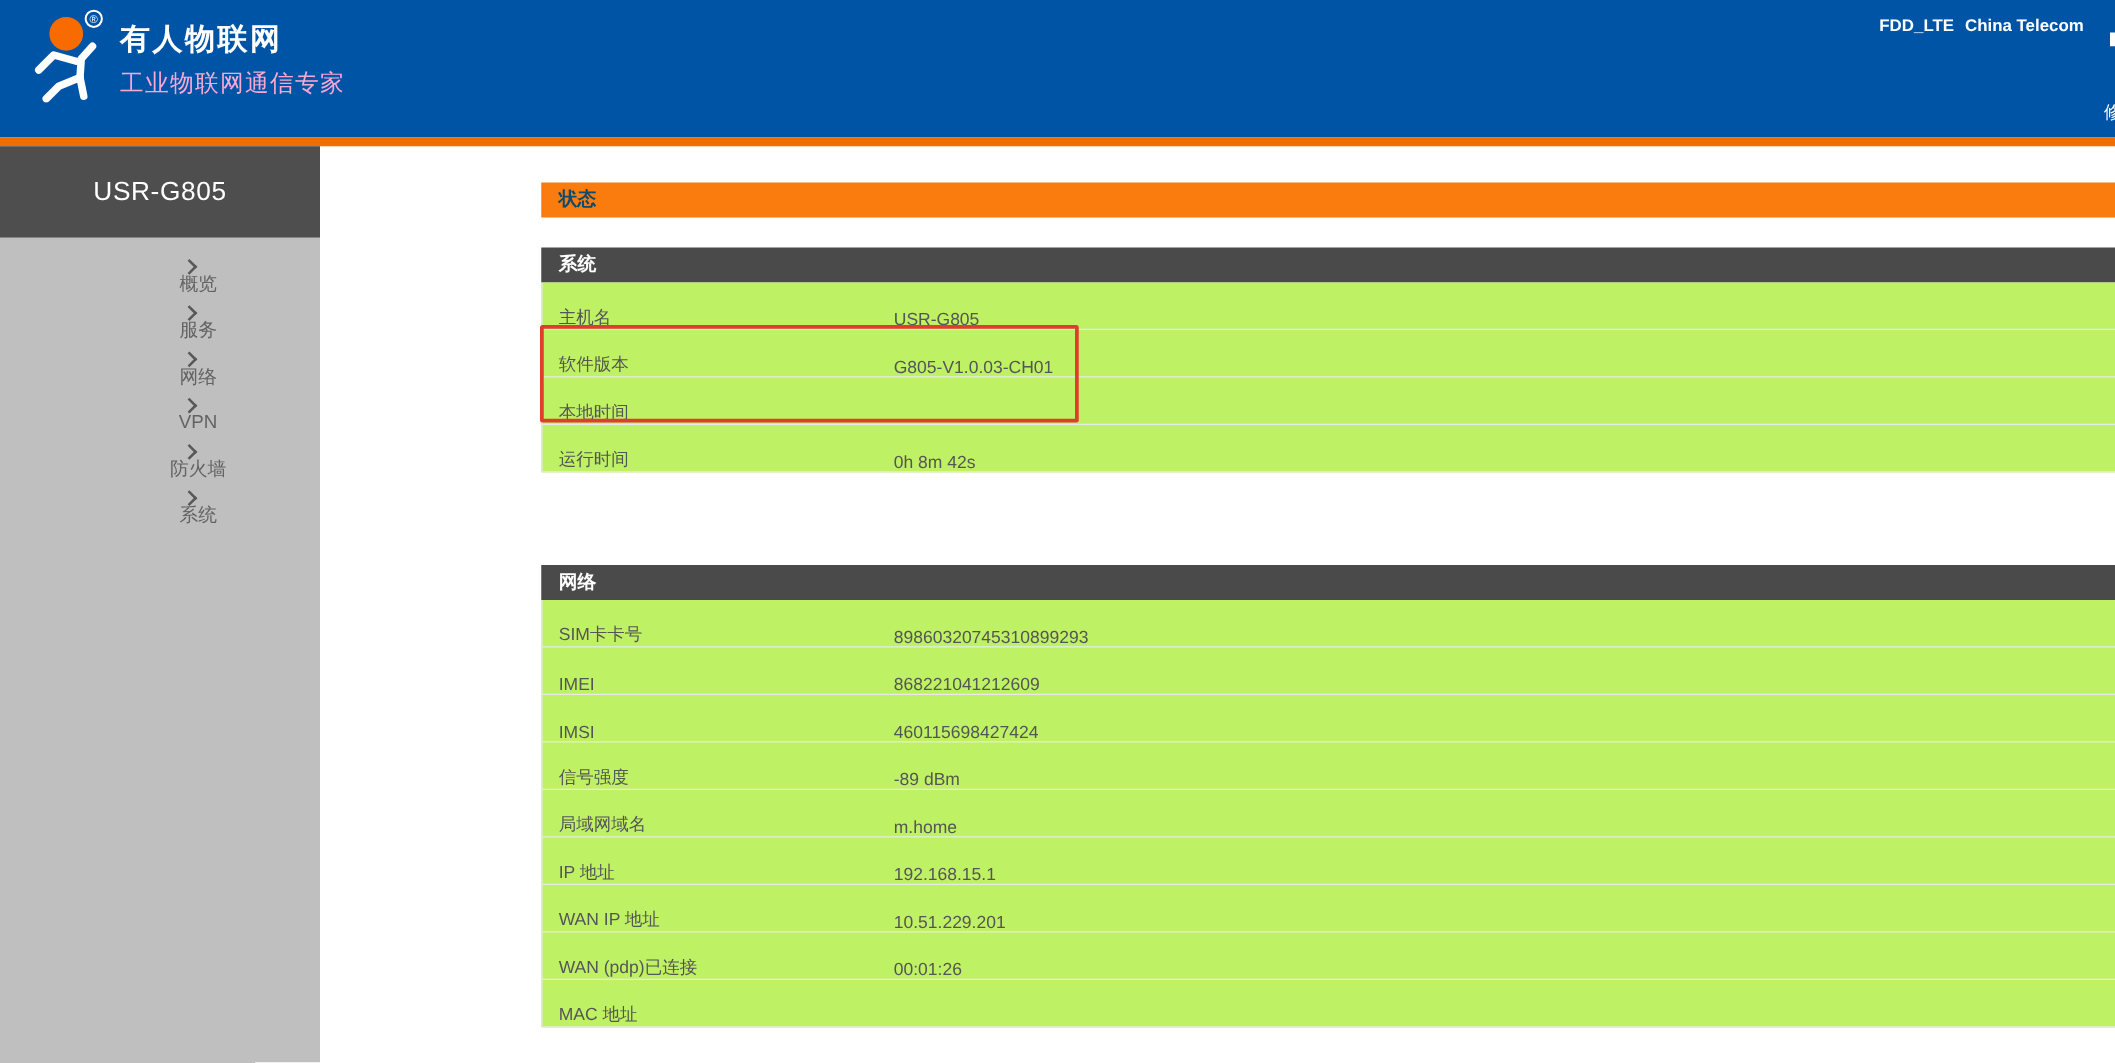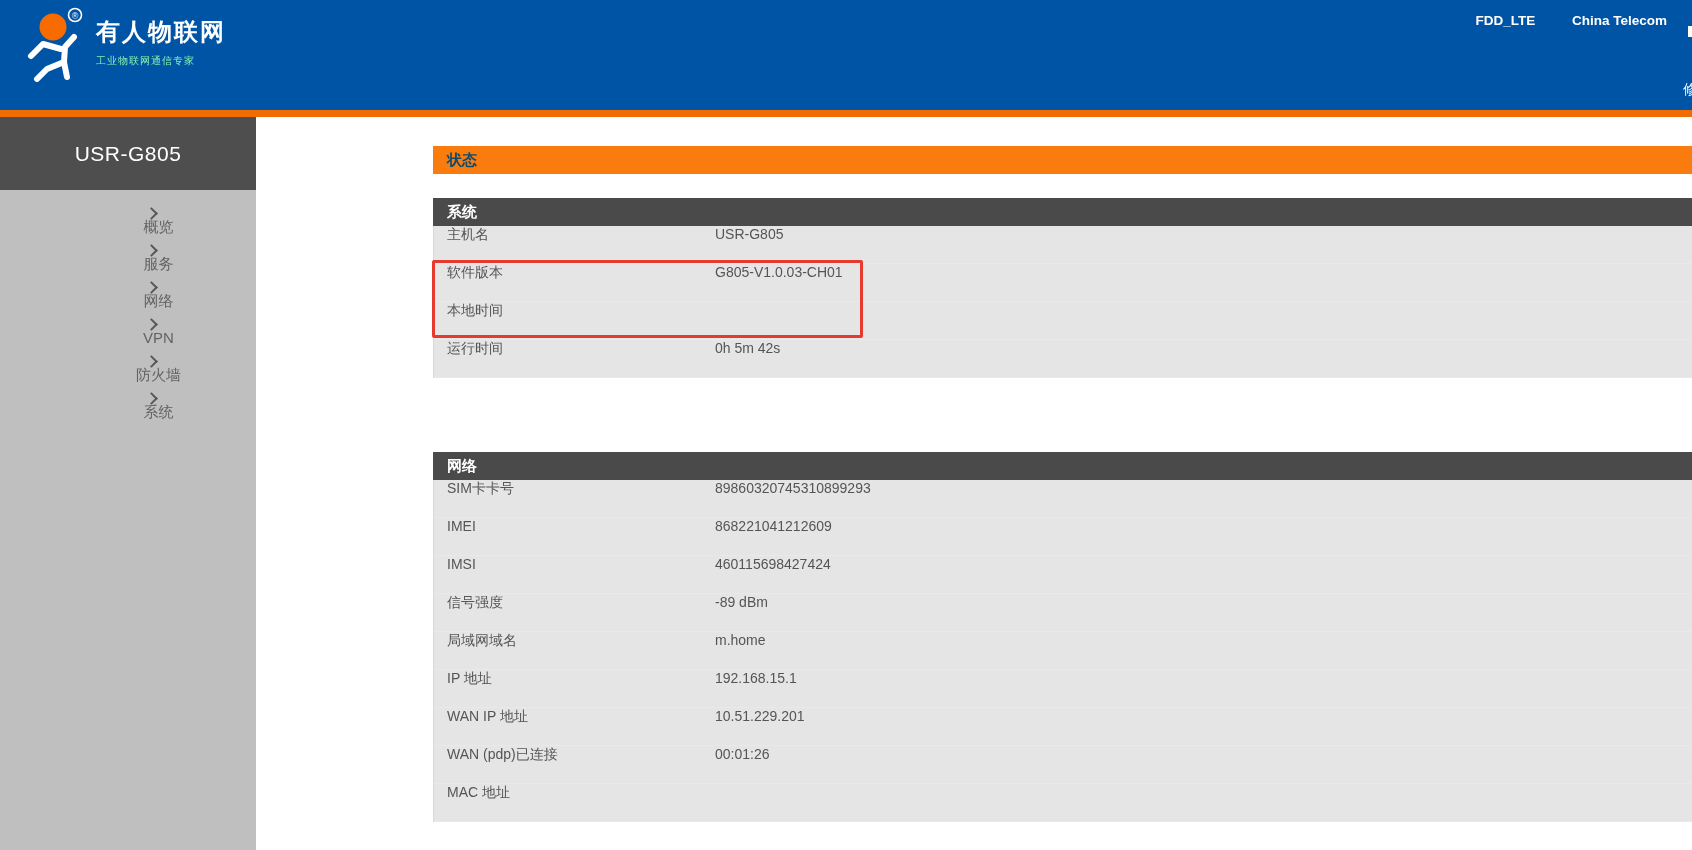--- a/index.html
+++ b/index.html
@@ -4,44 +4,44 @@
 <style>
   html,body{margin:0;padding:0;}
   body{font-family:"Liberation Sans","DejaVu Sans",sans-serif;background:#fff;}
   #app{position:relative;width:1692px;height:850px;overflow:hidden;background:#fff;}
 
   
   .header{position:absolute;left:0;top:0;width:1692px;height:110px;background:#0054a6;}
   .logo{position:absolute;left:16px;top:6px;width:70px;height:76px;}
   .brand{position:absolute;left:96px;top:19px;color:#fff;}
   .brand-name{font-size:24px;font-weight:bold;letter-spacing:2px;line-height:26px;}
-  .brand-sub{font-size:10px;color:#86efac;margin-top:9px;letter-spacing:1px;}
+  .brand-sub{font-size:19px;color:#f9a8d4;margin-top:9px;letter-spacing:1px;}
   .conn-status{position:absolute;top:13px;right:25px;color:#fff;font-size:13.5px;font-weight:bold;}
-  .conn-status span{margin-left:33px;}
+  .conn-status span{margin-left:5px;}
   .corner-fragment{position:absolute;right:0;top:26px;width:4px;height:11px;background:#fff;}
   .edge-link{position:absolute;left:1683px;top:81px;color:#fff;font-size:14px;white-space:nowrap;}
 
   
   .accent-strip{position:absolute;left:0;top:110px;width:1692px;height:7px;background:#f16d04;}
 
   
   .sidebar{position:absolute;left:0;top:117px;width:256px;height:733px;background:#bfbfbf;}
   .sidebar-header{height:73px;background:#4e4e4e;color:#fff;font-size:21px;display:flex;align-items:center;justify-content:center;letter-spacing:.5px;}
   .menu{margin-top:19px;}
   .menu-item{height:37px;display:flex;align-items:center;padding-left:61px;cursor:pointer;color:#636363;font-size:15px;flex-direction:column;}
   .chev{width:7px;height:7px;border-top:2px solid #585858;border-right:2px solid #585858;transform:rotate(45deg);margin-right:15px;flex:0 0 auto;}
 
   
   .page-title-bar{position:absolute;left:433px;top:146px;width:1259px;height:28px;background:#fa7c0f;color:#0c4a6e;font-size:15px;font-weight:bold;line-height:28px;padding-left:14px;box-sizing:border-box;}
   .section{position:absolute;left:433px;width:1259px;}
   .section-1{top:198px;}
   .section-2{top:452px;}
   .section-bar{height:28px;background:#4a4a4a;color:#fff;font-size:15px;font-weight:bold;line-height:28px;padding-left:14px;}
   .rows{border-left:1px solid #d9d9d9;}
-  .t-row{height:37px;display:flex;align-items:flex-start;border-bottom:1px solid #e9e9e9;font-size:14px;color:#555;background:#e5e5e5;}
+  .t-row{height:37px;display:flex;align-items:flex-end;border-bottom:1px solid #e9e9e9;font-size:14px;color:#555;background:#bef264;}
   .t-label{width:268px;padding-left:13px;flex:0 0 auto;}
   .t-value{flex:1;}
   .red-box{position:absolute;left:-1px;top:62px;width:431px;height:78px;border:3px solid #e53a2e;border-radius:2px;box-sizing:border-box;pointer-events:none;}
 </style>
 </head>
 <body>
 
 <div id="app">
 
   <div class="header">
@@ -111,21 +111,21 @@
       </div>
       <div class="t-row">
         <div class="t-label">软件版本</div>
         <div class="t-value">G805-V1.0.03-CH01</div>
       </div>
       <div class="t-row">
         <div class="t-label">本地时间</div>
       </div>
       <div class="t-row">
         <div class="t-label">运行时间</div>
-        <div class="t-value">0h 5m 42s</div>
+        <div class="t-value">0h 8m 42s</div>
       </div>
     </div>
     <div class="red-box"></div>
   </div>
 
   <div class="section section-2">
     <div class="section-bar">网络</div>
     <div class="rows">
       <div class="t-row">
         <div class="t-label">SIM卡卡号</div>

